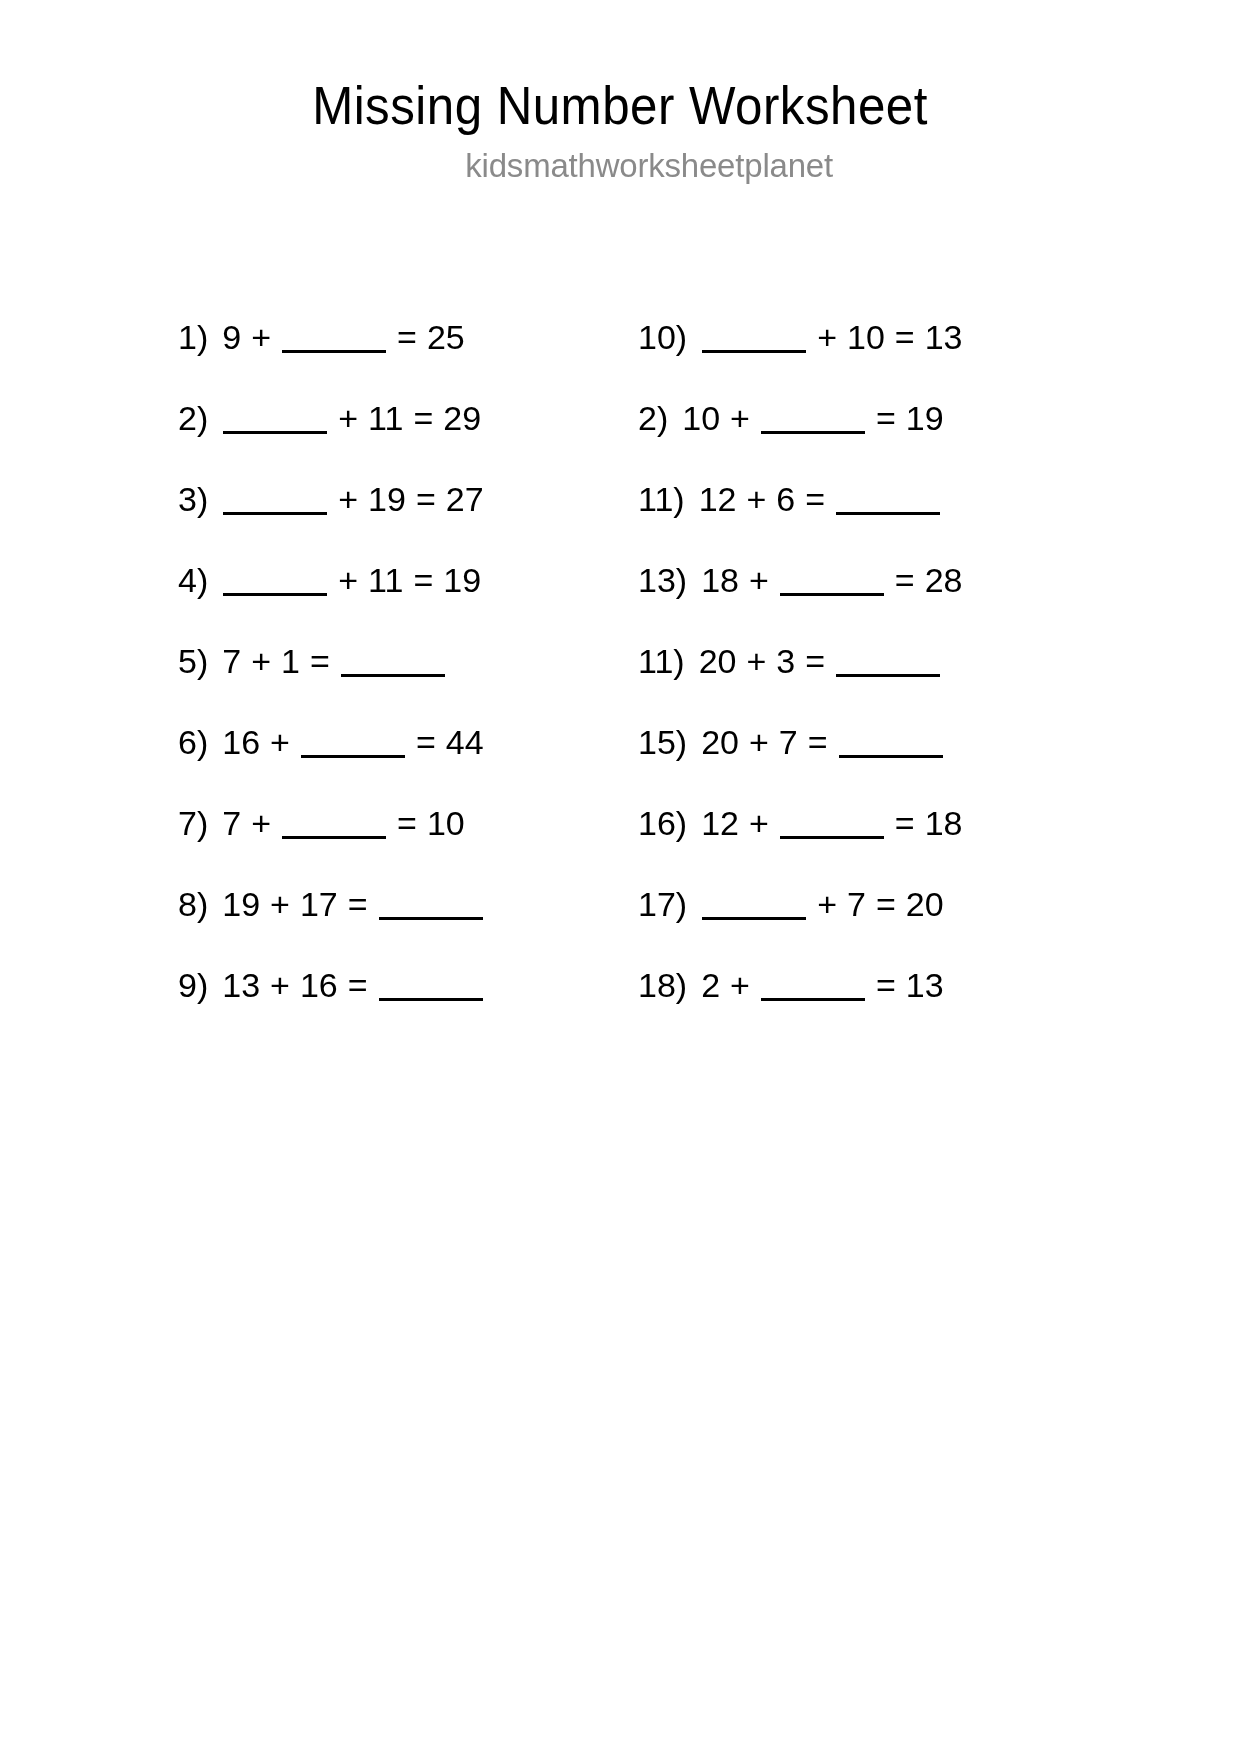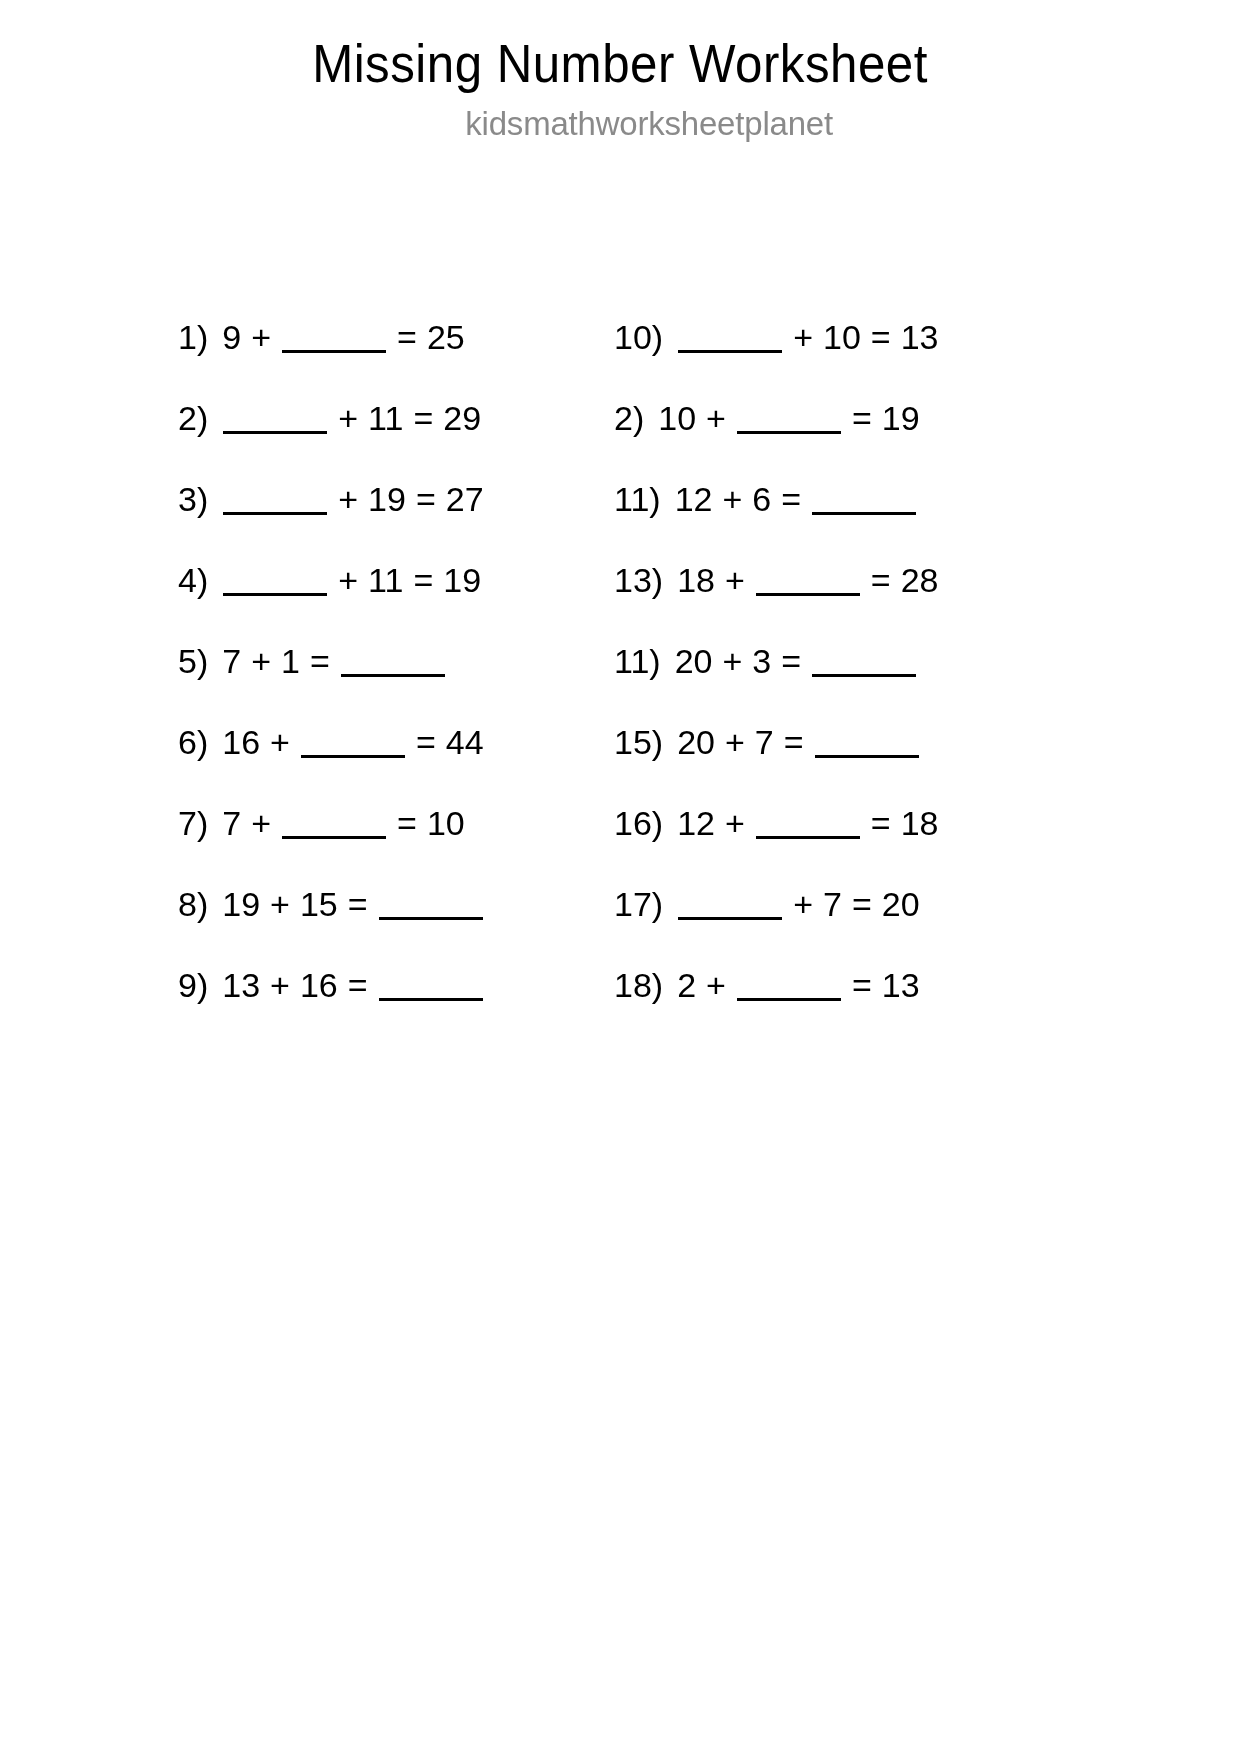--- a/index.html
+++ b/index.html
@@ -17,21 +17,21 @@
   }
   .page {
     width: 1240px;
     height: 1754px;
     position: relative;
     background: #ffffff;
   }
 
   
   .header {
-    padding-top: 36px;
+    padding-top: 78px;
     text-align: center;
   }
   .worksheet-title {
     font-family: "Liberation Sans Narrow", "Liberation Sans", sans-serif;
     font-size: 53px;
     font-weight: 400;
     letter-spacing: 0.5px;
     line-height: 1.05;
     color: #000000;
     margin: 0;
@@ -57,21 +57,21 @@
     left: 0;
     width: 1240px;
     display: flex;
     justify-content: flex-start;
   }
   .column {
     display: flex;
     flex-direction: column;
   }
   .column.left  { margin-left: 178px; width: 400px; }
-  .column.right { margin-left: 36px;  width: 420px; }
+  .column.right { margin-left: 60px;  width: 420px; }
 
   .problem {
     height: 81px;
     display: flex;
     align-items: center;
     font-size: 34px;
     font-weight: 400;
     line-height: 1;
     white-space: nowrap;
     color: #000000;
@@ -158,21 +158,21 @@
           <span class="tok">7</span>
           <span class="tok">+</span>
           <span class="blank"></span>
           <span class="tok">=</span>
           <span class="tok">10</span>
         </div>
         <div class="problem">
           <span class="label">8)</span>
           <span class="tok">19</span>
           <span class="tok">+</span>
-          <span class="tok">15</span>
+          <span class="tok">17</span>
           <span class="tok">=</span>
           <span class="blank"></span>
         </div>
         <div class="problem">
           <span class="label">9)</span>
           <span class="tok">13</span>
           <span class="tok">+</span>
           <span class="tok">16</span>
           <span class="tok">=</span>
           <span class="blank"></span>

